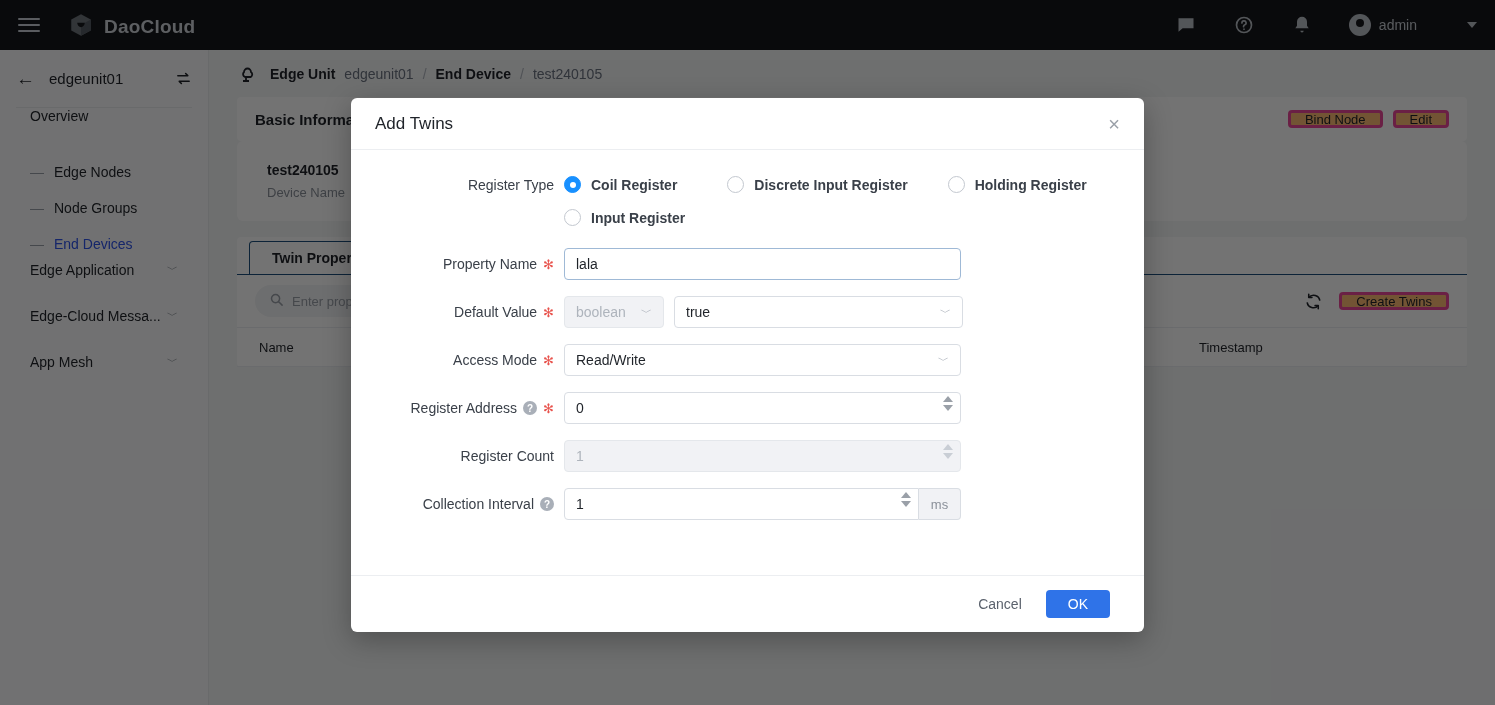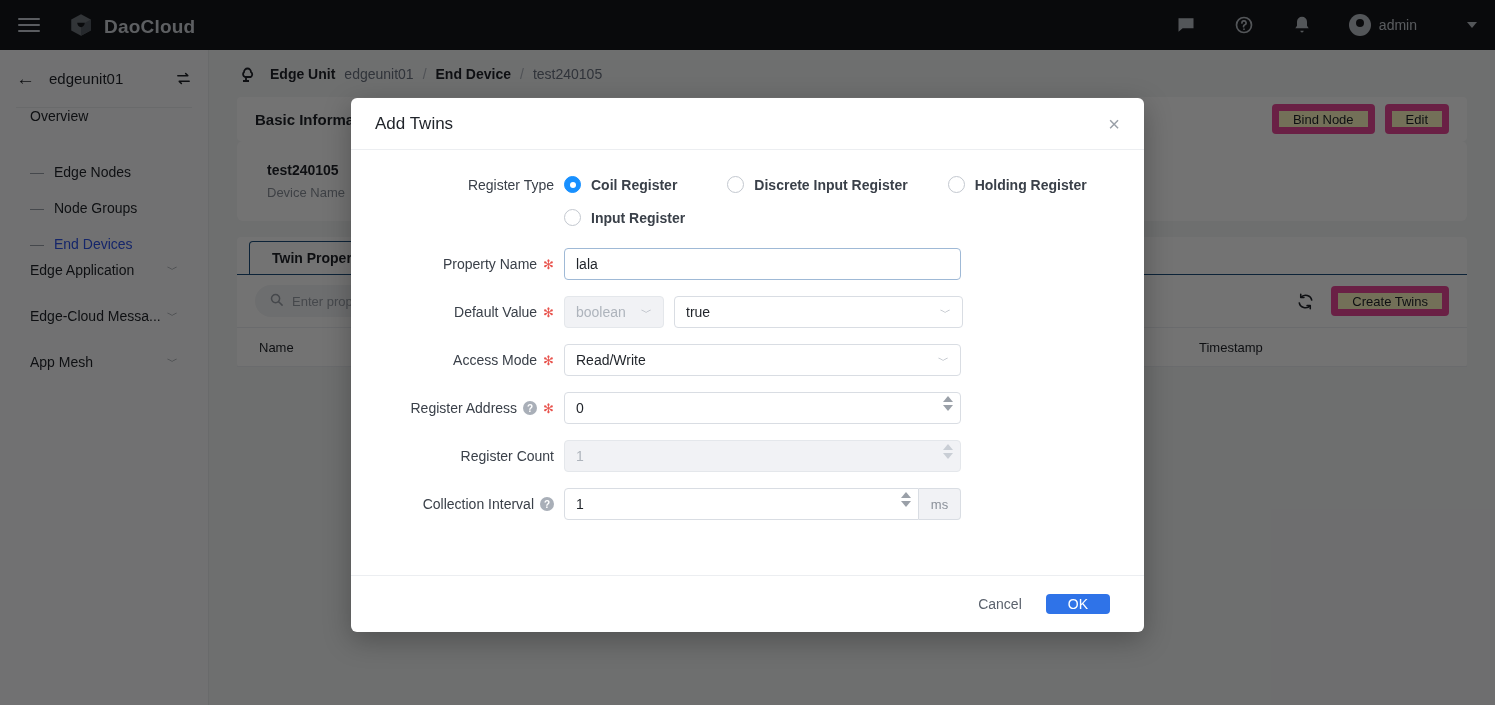--- a/index.html
+++ b/index.html
@@ -50,21 +50,21 @@
   .breadcrumb { height: 47px; display: flex; align-items: center; gap: 9px; padding-left: 28px; font-size: 14px; }
   .bc-cloud { color: #1f2329; display: flex; }
   .bc-strong { font-weight: bold; color: #1f2329; }
   .bc-plain { color: #6b7380; }
   .bc-sep { color: #b0b6be; }
 
   .panel { background: #fff; margin: 0 28px; border-radius: 4px; }
   .panel-head { display: flex; align-items: center; height: 44px; padding: 0 18px; }
   .panel-title { font-size: 15px; font-weight: bold; color: #1f2329; }
   .panel-actions { margin-left: auto; display: flex; gap: 10px; }
-  .btn-light { height: 30px; padding: 0 14px; border: 7px solid #ec4899; background: #fef9c3; border-radius: 4px; font-size: 13px; color: #1f2329; cursor: pointer; display: flex; align-items: center; }
+  .btn-light { height: 18px; padding: 0 14px; border: 3px solid #ec4899; background: #fdba74; border-radius: 4px; font-size: 13px; color: #1f2329; cursor: pointer; display: flex; align-items: center; }
   .info-card { background: #fff; margin: 0 28px; border-radius: 6px; display: flex; height: 80px; align-items: center; }
   .info-cell { flex: 1; padding-left: 30px; }
   .info-v { font-size: 14px; font-weight: bold; color: #1f2329; }
   .info-l { font-size: 13px; color: #8a9099; margin-top: 7px; }
   .tabs-wrap { margin: 16px 28px 0; background: #fff; border-radius: 4px; }
   .tabs { display: flex; border-bottom: 1px solid #1c4f7c; padding-left: 12px; height: 38px; align-items: flex-end; }
   .tab { padding: 8px 22px; font-size: 14px; font-weight: bold; color: #1f2329; border: 1px solid #1c4f7c; border-bottom: none; border-radius: 4px 4px 0 0; background: #fff; cursor: pointer; }
   .toolbar { display: flex; align-items: center; height: 52px; padding: 0 18px; }
   .search-box { display: flex; align-items: center; gap: 8px; height: 32px; width: 270px; border-radius: 16px; background: #f2f3f5; padding: 0 14px; }
   .search-ph { font-size: 13px; color: #9aa0a8; }
@@ -84,21 +84,21 @@
     position: absolute; left: 351px; top: 98px; width: 793px; height: 534px;
     background: #fff; border-radius: 6px; box-shadow: 0 8px 28px rgba(0,0,0,.28);
     display: flex; flex-direction: column;
   }
   .modal-head { height: 52px; display: flex; align-items: center; padding: 0 24px; border-bottom: 1px solid #eceef1; }
   .modal-title { font-size: 17px; color: #1f2329; font-weight: 500; }
   .modal-close { margin-left: auto; font-size: 20px; color: #9aa0a8; cursor: pointer; line-height: 1; }
   .modal-body { flex: 1; padding: 26px 0 0; overflow: hidden; }
   .modal-foot { height: 57px; border-top: 1px solid #eceef1; display: flex; align-items: center; justify-content: flex-end; gap: 14px; padding-right: 34px; }
   .btn-cancel { font-size: 14px; color: #5b626d; background: none; border: none; cursor: pointer; padding: 6px 10px; }
-  .btn-ok { font-size: 14px; color: #fff; background: #2f73e8; border: none; border-radius: 4px; cursor: pointer; height: 20px; padding: 0 22px; }
+  .btn-ok { font-size: 14px; color: #fff; background: #2f73e8; border: none; border-radius: 4px; cursor: pointer; height: 28px; padding: 0 22px; }
 
   .frow { display: flex; align-items: center; margin-bottom: 16px; margin-left: 16px; }
   .flabel { width: 197px; text-align: right; padding-right: 10px; font-size: 14px; color: #3a4049; display: flex; align-items: center; justify-content: flex-end; gap: 6px; }
   .req { color: #e8534d; font-size: 13px; }
   .qmark { width: 14px; height: 14px; border-radius: 50%; background: #a9afb8; color: #fff; font-size: 10px; display: inline-flex; align-items: center; justify-content: center; font-weight: bold; cursor: pointer; }
   .fctl { display: flex; align-items: center; }
 
   .radio-row { display: flex; align-items: center; gap: 0; }
   .radio { display: flex; align-items: center; gap: 10px; cursor: pointer; font-weight: bold; }
   .radio .dot { width: 17px; height: 17px; border-radius: 50%; border: 1.5px solid #c3c8cf; background: #fff; display: inline-block; position: relative; }

